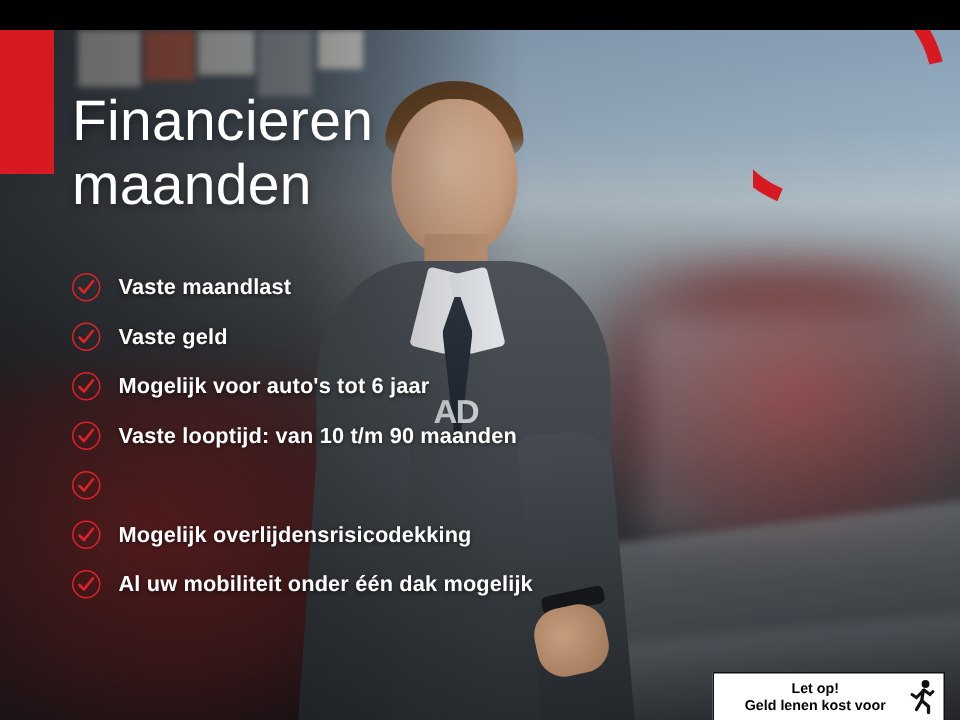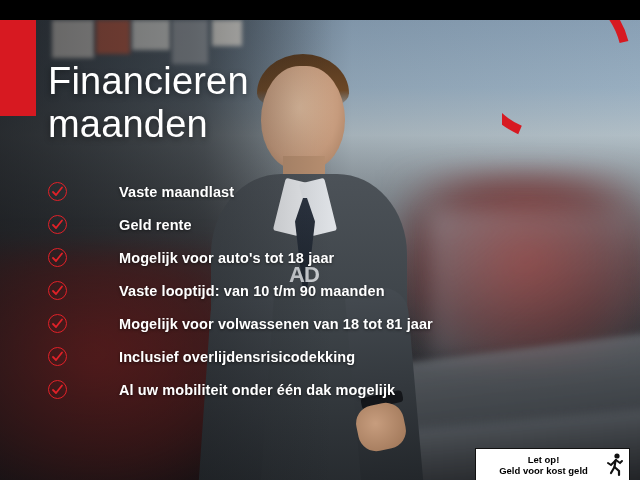--- a/index.html
+++ b/index.html
@@ -187,21 +187,20 @@
   
   .bullets {
     position: absolute; left: 48px; top: 155px;
     width: 400px;
   }
   .bullet {
     display: flex;
     align-items: center;
     height: 33px;
     margin-bottom: 0px;
-    gap: 40px;
   }
   .check {
     width: 17px; height: 17px;
     flex: 0 0 17px;
     border: 1.6px solid #e02128;
     border-radius: 50%;
     position: relative;
     margin-right: 12px;
   }
   .check svg { position: absolute; left: 2px; top: 2px; }
@@ -291,68 +290,67 @@
           </svg>
       </span>
       <span class="bullet-text">Vaste maandlast</span>
     </div>
     <div class="bullet">
       <span class="check">
         <svg width="13" height="13" viewBox="0 0 13 13">
             <path d="M2 7 L5 10 L11 2.5" fill="none" stroke="#e02128" stroke-width="1.8" stroke-linecap="round" stroke-linejoin="round"></path>
           </svg>
       </span>
-      <span class="bullet-text">Geld rente</span>
-    </div>
-    <div class="bullet">
-      <span class="check">
-        <svg width="13" height="13" viewBox="0 0 13 13">
-            <path d="M2 7 L5 10 L11 2.5" fill="none" stroke="#e02128" stroke-width="1.8" stroke-linecap="round" stroke-linejoin="round"></path>
-          </svg>
-      </span>
-      <span class="bullet-text">Mogelijk voor auto's tot 18 jaar</span>
+      <span class="bullet-text">Vaste geld</span>
+    </div>
+    <div class="bullet">
+      <span class="check">
+        <svg width="13" height="13" viewBox="0 0 13 13">
+            <path d="M2 7 L5 10 L11 2.5" fill="none" stroke="#e02128" stroke-width="1.8" stroke-linecap="round" stroke-linejoin="round"></path>
+          </svg>
+      </span>
+      <span class="bullet-text">Mogelijk voor auto's tot 6 jaar</span>
     </div>
     <div class="bullet">
       <span class="check">
         <svg width="13" height="13" viewBox="0 0 13 13">
             <path d="M2 7 L5 10 L11 2.5" fill="none" stroke="#e02128" stroke-width="1.8" stroke-linecap="round" stroke-linejoin="round"></path>
           </svg>
       </span>
       <span class="bullet-text">Vaste looptijd: van 10 t/m 90 maanden</span>
     </div>
     <div class="bullet">
       <span class="check">
         <svg width="13" height="13" viewBox="0 0 13 13">
             <path d="M2 7 L5 10 L11 2.5" fill="none" stroke="#e02128" stroke-width="1.8" stroke-linecap="round" stroke-linejoin="round"></path>
           </svg>
       </span>
-      <span class="bullet-text">Mogelijk voor volwassenen van 18 tot 81 jaar</span>
-    </div>
-    <div class="bullet">
-      <span class="check">
-        <svg width="13" height="13" viewBox="0 0 13 13">
-            <path d="M2 7 L5 10 L11 2.5" fill="none" stroke="#e02128" stroke-width="1.8" stroke-linecap="round" stroke-linejoin="round"></path>
-          </svg>
-      </span>
-      <span class="bullet-text">Inclusief overlijdensrisicodekking</span>
+    </div>
+    <div class="bullet">
+      <span class="check">
+        <svg width="13" height="13" viewBox="0 0 13 13">
+            <path d="M2 7 L5 10 L11 2.5" fill="none" stroke="#e02128" stroke-width="1.8" stroke-linecap="round" stroke-linejoin="round"></path>
+          </svg>
+      </span>
+      <span class="bullet-text">Mogelijk overlijdensrisicodekking</span>
     </div>
     <div class="bullet">
       <span class="check">
         <svg width="13" height="13" viewBox="0 0 13 13">
             <path d="M2 7 L5 10 L11 2.5" fill="none" stroke="#e02128" stroke-width="1.8" stroke-linecap="round" stroke-linejoin="round"></path>
           </svg>
       </span>
       <span class="bullet-text">Al uw mobiliteit onder één dak mogelijk</span>
     </div>
   </div>
 
   <div class="warn">
     <div class="warn-text">
       <div>Let op!</div>
-      <div>Geld voor kost geld</div>
+      <div>Geld lenen kost voor</div>
     </div>
     <span class="warn-icon">
       <svg width="20" height="26" viewBox="0 0 20 26">
         <circle cx="12" cy="4" r="2.6" fill="#111"></circle>
         <path d="M11 8 L6 13 L3 11" stroke="#111" stroke-width="2" fill="none" stroke-linecap="round"></path>
         <path d="M11 8 L15 11 L17 9" stroke="#111" stroke-width="2" fill="none" stroke-linecap="round"></path>
         <path d="M10.5 8.5 L9.5 15 L6 21" stroke="#111" stroke-width="2.2" fill="none" stroke-linecap="round"></path>
         <path d="M9.5 15 L14 19 L14 23" stroke="#111" stroke-width="2.2" fill="none" stroke-linecap="round"></path>
       </svg>
     </span>

